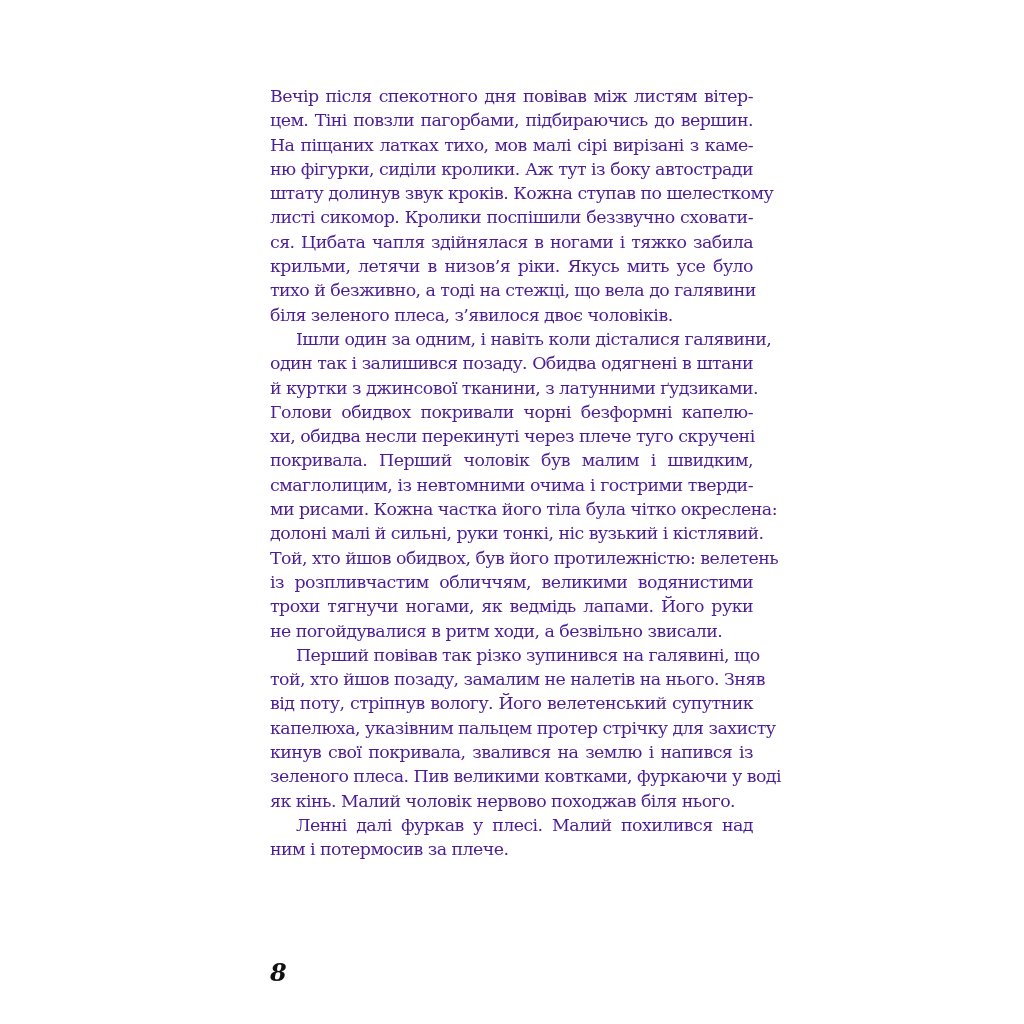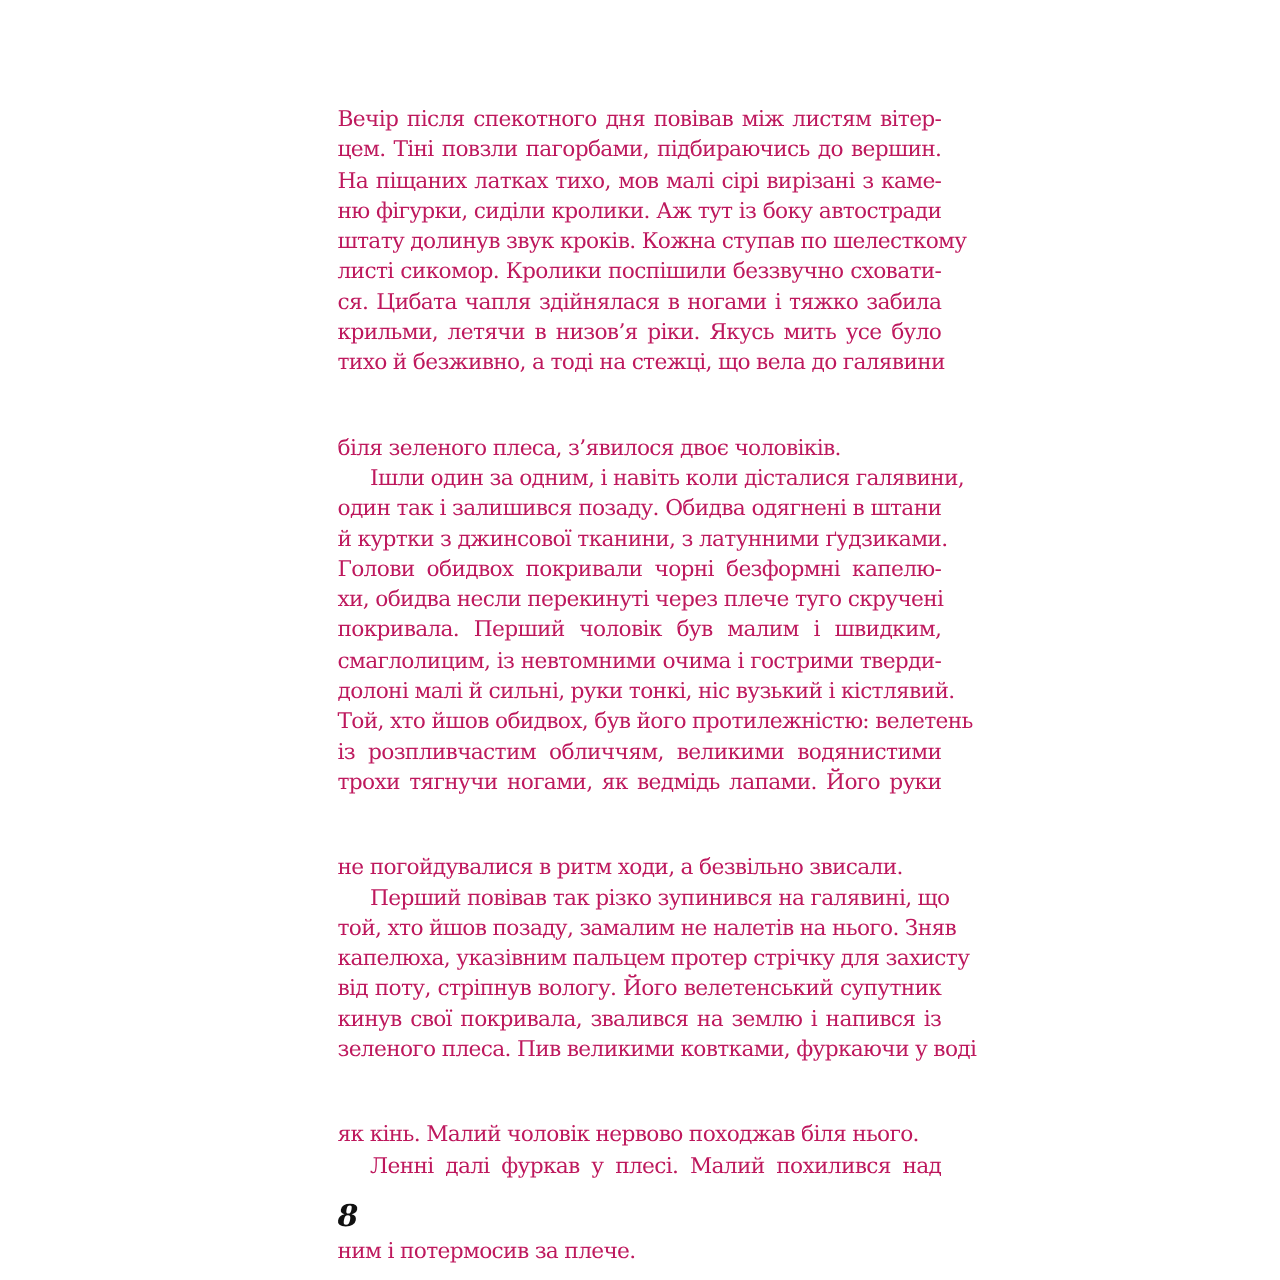--- a/index.html
+++ b/index.html
@@ -5,32 +5,32 @@
   html, body { margin: 0; padding: 0; background: #ffffff; }
   body { width: 1024px; height: 1024px; position: relative; overflow: hidden; }
   .page {
     position: absolute;
     left: 270px;
     top: 84px;
     width: 483px;
     font-family: "DejaVu Serif", "Liberation Serif", serif;
     font-size: 17.4px;
     line-height: 24.3px;
-    color: #be185d;
+    color: #4c1d95;
     letter-spacing: -0.55px;
   }
   .line {
     display: block;
     white-space: nowrap;
     text-align: justify;
     text-align-last: justify;
     height: 24.3px;
     overflow: visible;
   }
-  .line.last { text-align-last: left; margin-top: 44px; }
+  .line.last { text-align-last: left; }
   .line.indent { padding-left: 26px; }
   .page-number {
     position: absolute;
     left: 270px;
     top: 958px;
     font-family: "DejaVu Serif", "Liberation Serif", serif;
     font-style: italic;
     font-weight: bold;
     font-size: 24px;
     color: #111;
@@ -53,31 +53,32 @@
       <span class="line last">біля зеленого плеса, з’явилося двоє чоловіків.</span>
     </div>
     <div>
       <span class="line indent">Ішли один за одним, і навіть коли дісталися галявини,</span>
       <span class="line">один так і залишився позаду. Обидва одягнені в штани</span>
       <span class="line">й куртки з джинсової тканини, з латунними ґудзиками.</span>
       <span class="line">Голови обидвох покривали чорні безформні капелю-</span>
       <span class="line">хи, обидва несли перекинуті через плече туго скручені</span>
       <span class="line">покривала. Перший чоловік був малим і швидким,</span>
       <span class="line">смаглолицим, із невтомними очима і гострими тверди-</span>
+      <span class="line">ми рисами. Кожна частка його тіла була чітко окреслена:</span>
       <span class="line">долоні малі й сильні, руки тонкі, ніс вузький і кістлявий.</span>
       <span class="line">Той, хто йшов обидвох, був його протилежністю: велетень</span>
       <span class="line">із розпливчастим обличчям, великими водянистими</span>
       <span class="line">трохи тягнучи ногами, як ведмідь лапами. Його руки</span>
       <span class="line last">не погойдувалися в ритм ходи, а безвільно звисали.</span>
     </div>
     <div>
       <span class="line indent">Перший повівав так різко зупинився на галявині, що</span>
       <span class="line">той, хто йшов позаду, замалим не налетів на нього. Зняв</span>
+      <span class="line">від поту, стріпнув вологу. Його велетенський супутник</span>
       <span class="line">капелюха, указівним пальцем протер стрічку для захисту</span>
-      <span class="line">від поту, стріпнув вологу. Його велетенський супутник</span>
       <span class="line">кинув свої покривала, звалився на землю і напився із</span>
       <span class="line">зеленого плеса. Пив великими ковтками, фуркаючи у воді</span>
       <span class="line last">як кінь. Малий чоловік нервово походжав біля нього.</span>
     </div>
     <div>
       <span class="line indent">Ленні далі фуркав у плесі. Малий похилився над</span>
       <span class="line last">ним і потермосив за плече.</span>
     </div>
   </div>
 <div class="page-number">8</div>

